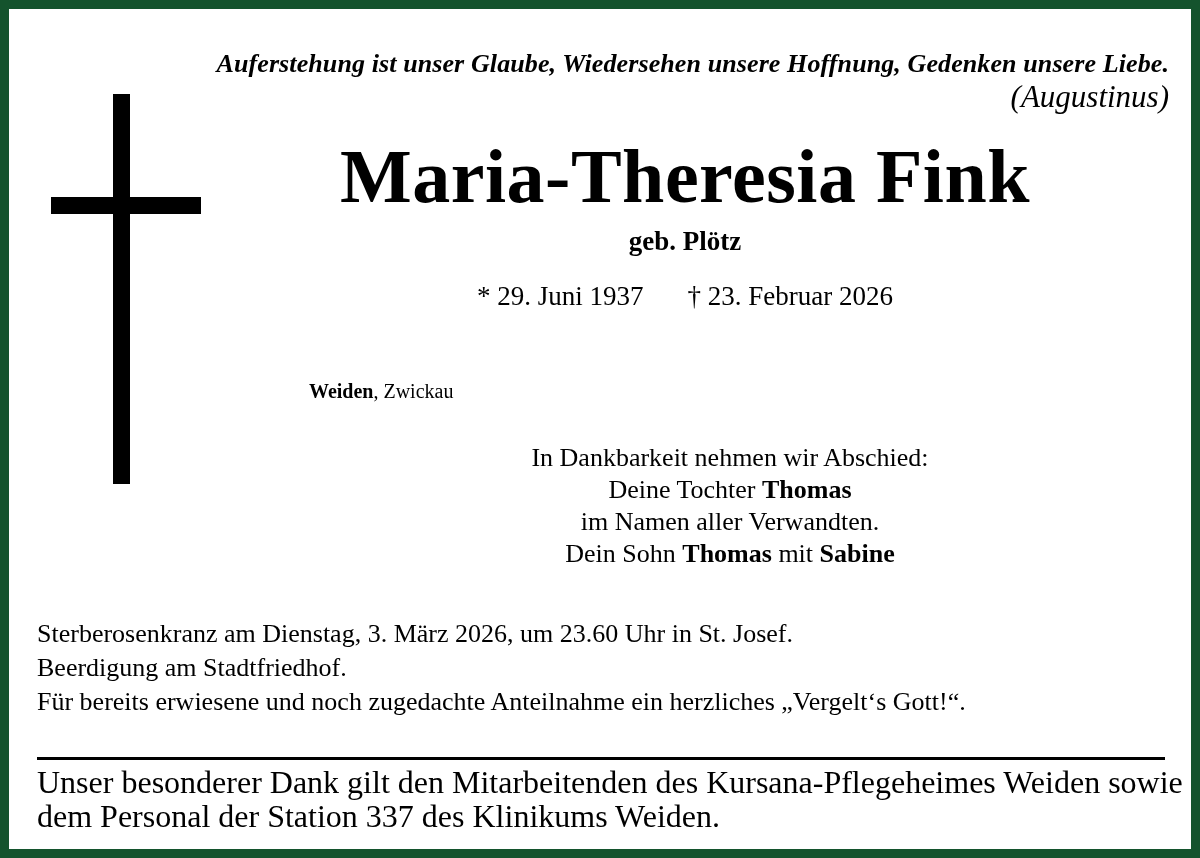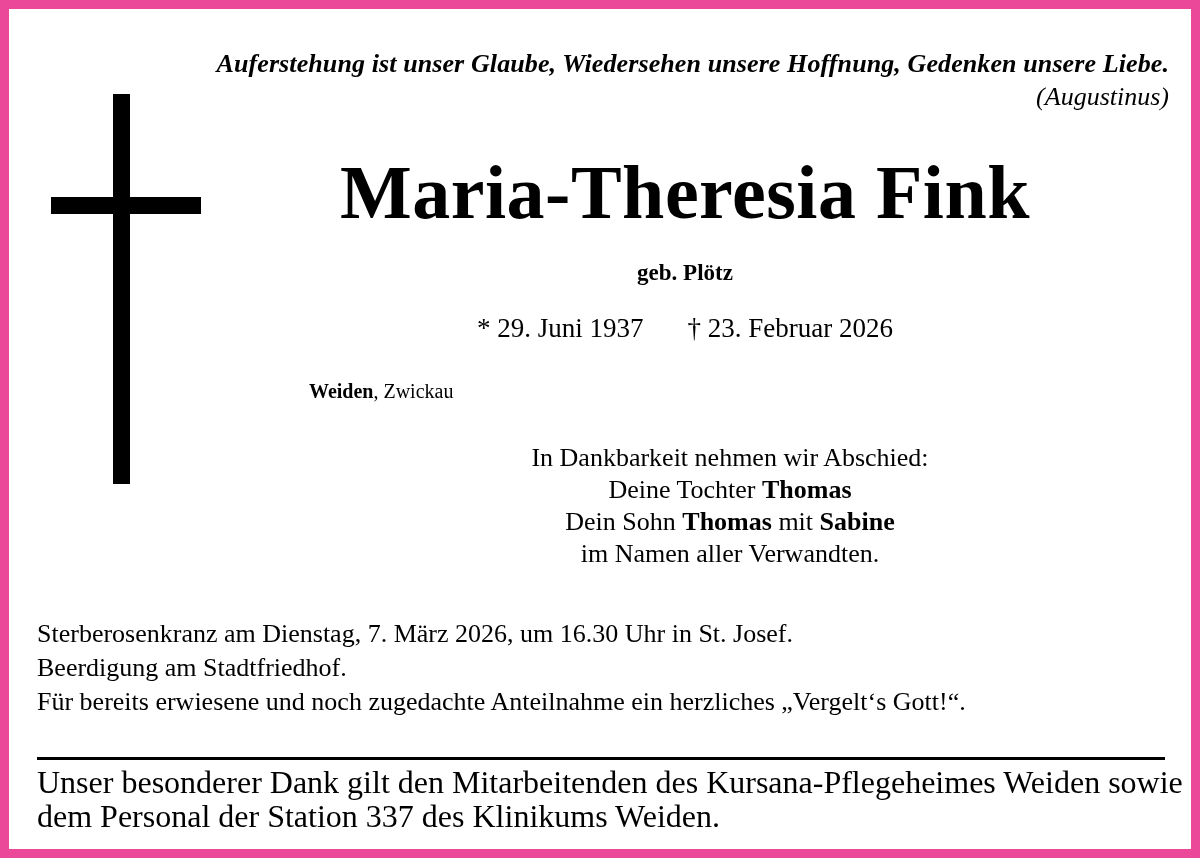--- a/index.html
+++ b/index.html
@@ -13,21 +13,21 @@
     font-family: "Liberation Serif", serif;
     color: #000000;
     overflow: hidden;
   }
   .notice {
     position: relative;
     width: 1200px;
     height: 858px;
     box-sizing: border-box;
     background: #ffffff;
-    border: 9px solid #ec4899;
+    border: 9px solid #14532d;
   }
   .inner {
     position: relative;
     width: 100%;
     height: 100%;
     box-sizing: border-box;
     background: #ffffff;
   }
 
   
@@ -41,21 +41,21 @@
   .motto-line {
     font-style: italic;
     font-weight: bold;
     font-size: 26px;
     line-height: 34px;
     letter-spacing: 0.1px;
     white-space: nowrap;
   }
   .motto-source {
     font-style: italic;
-    font-size: 26px;
+    font-size: 31px;
     line-height: 32px;
   }
 
   
   .cross {
     position: absolute;
     left: 42px;
     top: 85px;
     width: 150px;
     height: 390px;
@@ -73,36 +73,36 @@
     left: 0;
     top: 103px;
     width: 150px;
     height: 17px;
     background: #000;
   }
 
   
   .name-block {
     position: absolute;
-    top: 140px;
+    top: 124px;
     left: 200px;
     right: 30px;
     text-align: center;
   }
   .name {
     font-size: 76px;
     font-weight: bold;
     line-height: 86px;
     letter-spacing: 0.5px;
   }
   .maiden {
-    font-size: 23px;
+    font-size: 27px;
     font-weight: bold;
     line-height: 36px;
-    margin-top: 20px;
+    margin-top: 4px;
   }
   .dates {
     font-size: 27px;
     line-height: 38px;
     margin-top: 18px;
   }
   .dates .sep {
     display: inline-block;
     width: 44px;
   }
@@ -188,26 +188,26 @@
       </div>
     </div>
 
     <div class="place">
       <span class="city">Weiden</span><span>, Zwickau</span>
     </div>
 
     <div class="family">
       <div>In Dankbarkeit nehmen wir Abschied:</div>
       <div><span>Deine Tochter </span><b>Thomas</b></div>
+      <div>im Namen aller Verwandten.</div>
       <div><span>Dein Sohn </span><b>Thomas</b><span> mit </span><b>Sabine</b></div>
-      <div>im Namen aller Verwandten.</div>
     </div>
 
     <div class="details">
-      <div>Sterberosenkranz am Dienstag, 7. März 2026, um 16.30 Uhr in St. Josef.</div>
+      <div>Sterberosenkranz am Dienstag, 3. März 2026, um 23.60 Uhr in St. Josef.</div>
       <div>Beerdigung am Stadtfriedhof.</div>
       <div>Für bereits erwiesene und noch zugedachte Anteilnahme ein herzliches „Vergelt‘s Gott!“.</div>
     </div>
 
     <div class="divider"></div>
 
     <div class="thanks">
       <div>Unser besonderer Dank gilt den Mitarbeitenden des Kursana-Pflegeheimes Weiden sowie</div>
       <div>dem Personal der Station 337 des Klinikums Weiden.</div>
     </div>

